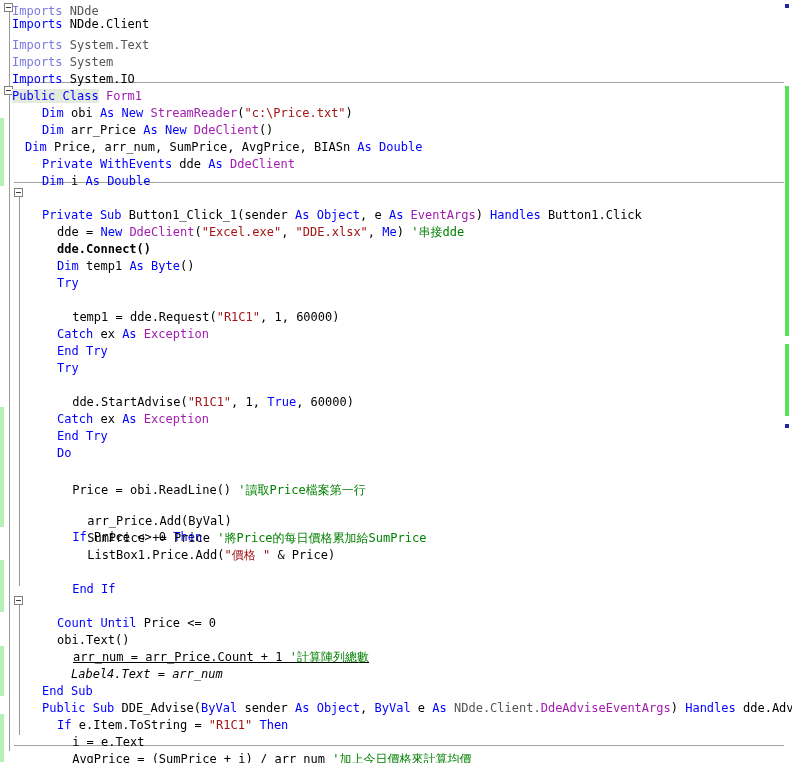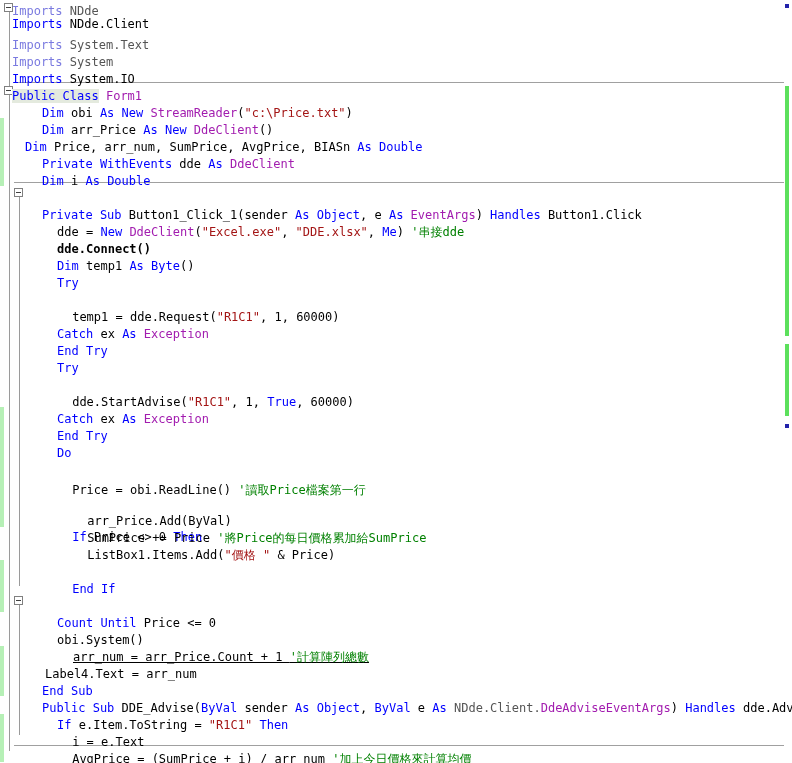--- a/index.html
+++ b/index.html
@@ -102,28 +102,28 @@
       <div class="line" style="top: 377px; left: 12px;"></div>
       <div class="line" style="top: 394px; left: 72.16px;"><span class="tok id">dde.StartAdvise(</span><span class="tok str">"R1C1"</span><span class="tok id">, 1, </span><span class="tok kw">True</span><span class="tok id">, 60000)</span></div>
       <div class="line" style="top: 411px; left: 57.12px;"><span class="tok kw">Catch</span><span class="tok id"> ex </span><span class="tok kw">As</span><span class="tok id"> </span><span class="tok typ">Exception</span></div>
       <div class="line" style="top: 428px; left: 57.12px;"><span class="tok kw">End</span><span class="tok id"> </span><span class="tok kw">Try</span></div>
       <div class="line" style="top: 445px; left: 57.12px;"><span class="tok kw">Do</span></div>
       <div class="line" style="top: 462px; left: 12px;"></div>
       <div class="line" style="top: 482px; left: 72.16px;"><span class="tok id">Price = obi.ReadLine() </span><span class="tok cmt">'讀取Price檔案第一行</span></div>
       <div class="line" style="top: 496px; left: 72.16px; margin-top: 33px;"><span class="tok kw">If</span><span class="tok id"> Price &lt;&gt; 0 </span><span class="tok kw">Then</span></div>
       <div class="line" style="top: 513px; left: 87.2px;"><span class="tok id">arr_Price.Add(ByVal)</span></div>
       <div class="line" style="top: 530px; left: 87.2px;"><span class="tok id">SumPrice += Price </span><span class="tok cmt">'將Price的每日價格累加給SumPrice</span></div>
-      <div class="line" style="top: 547px; left: 87.2px;"><span class="tok id">ListBox1.Items.Add(</span><span class="tok str">"價格 "</span><span class="tok id"> &amp; Price)</span></div>
+      <div class="line" style="top: 547px; left: 87.2px;"><span class="tok id">ListBox1.Price.Add(</span><span class="tok str">"價格 "</span><span class="tok id"> &amp; Price)</span></div>
       <div class="line" style="top: 564px; left: 12px;"></div>
       <div class="line" style="top: 581px; left: 72.16px;"><span class="tok kw">End</span><span class="tok id"> </span><span class="tok kw">If</span></div>
       <div class="line" style="top: 598px; left: 12px;"></div>
       <div class="line" style="top: 615px; left: 57.12px;"><span class="tok kw">Count</span><span class="tok id"> </span><span class="tok kw">Until</span><span class="tok id"> Price &lt;= 0</span></div>
-      <div class="line" style="top: 632px; left: 57.12px;"><span class="tok id">obi.System()</span></div>
+      <div class="line" style="top: 632px; left: 57.12px;"><span class="tok id">obi.Text()</span></div>
       <div class="line" style="top: 649px; left: 73px; text-decoration: underline;"><span class="tok id">arr_num = arr_Price.Count + 1 </span><span class="tok cmt">'計算陣列總數</span></div>
-      <div class="line" style="top: 666px; left: 45px;"><span class="tok id">Label4.Text = arr_num</span></div>
+      <div class="line" style="top: 666px; left: 71px; font-style: italic;"><span class="tok id">Label4.Text = arr_num</span></div>
       <div class="line" style="top: 683px; left: 42.08px;"><span class="tok kw">End</span><span class="tok id"> </span><span class="tok kw">Sub</span></div>
       <div class="line" style="top: 700px; left: 42.08px;"><span class="tok kw">Public</span><span class="tok id"> </span><span class="tok kw">Sub</span><span class="tok id"> DDE_Advise(</span><span class="tok kw">ByVal</span><span class="tok id"> sender </span><span class="tok kw">As</span><span class="tok id"> </span><span class="tok kw">Object</span><span class="tok id">, </span><span class="tok kw">ByVal</span><span class="tok id"> e </span><span class="tok kw">As</span><span class="tok id"> </span><span class="tok dim">NDde.Client.</span><span class="tok typ">DdeAdviseEventArgs</span><span class="tok id">) </span><span class="tok kw">Handles</span><span class="tok id"> dde.Advise</span></div>
       <div class="line" style="top: 717px; left: 57.12px;"><span class="tok kw">If</span><span class="tok id"> e.Item.ToString = </span><span class="tok str">"R1C1"</span><span class="tok id"> </span><span class="tok kw">Then</span></div>
       <div class="line" style="top: 734px; left: 72.16px;"><span class="tok id">i = e.Text</span></div>
       <div class="line" style="top: 751px; left: 72.16px;"><span class="tok id">AvgPrice = (SumPrice + i) / arr_num </span><span class="tok cmt">'加上今日價格來計算均價</span></div>
       <div class="line" style="top: 819px; left: 12px;"></div>
     </div>
 </div>
 
 </body></html>

